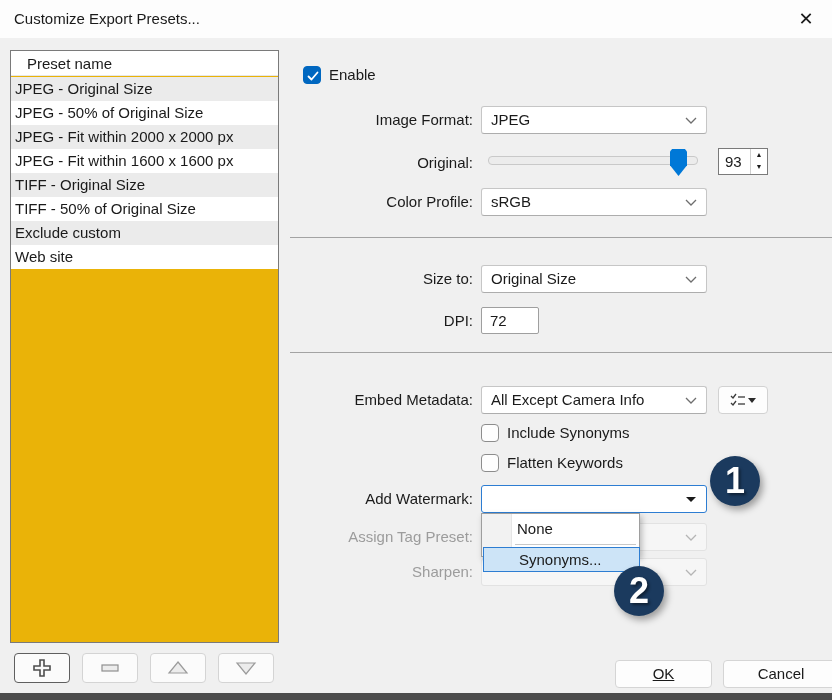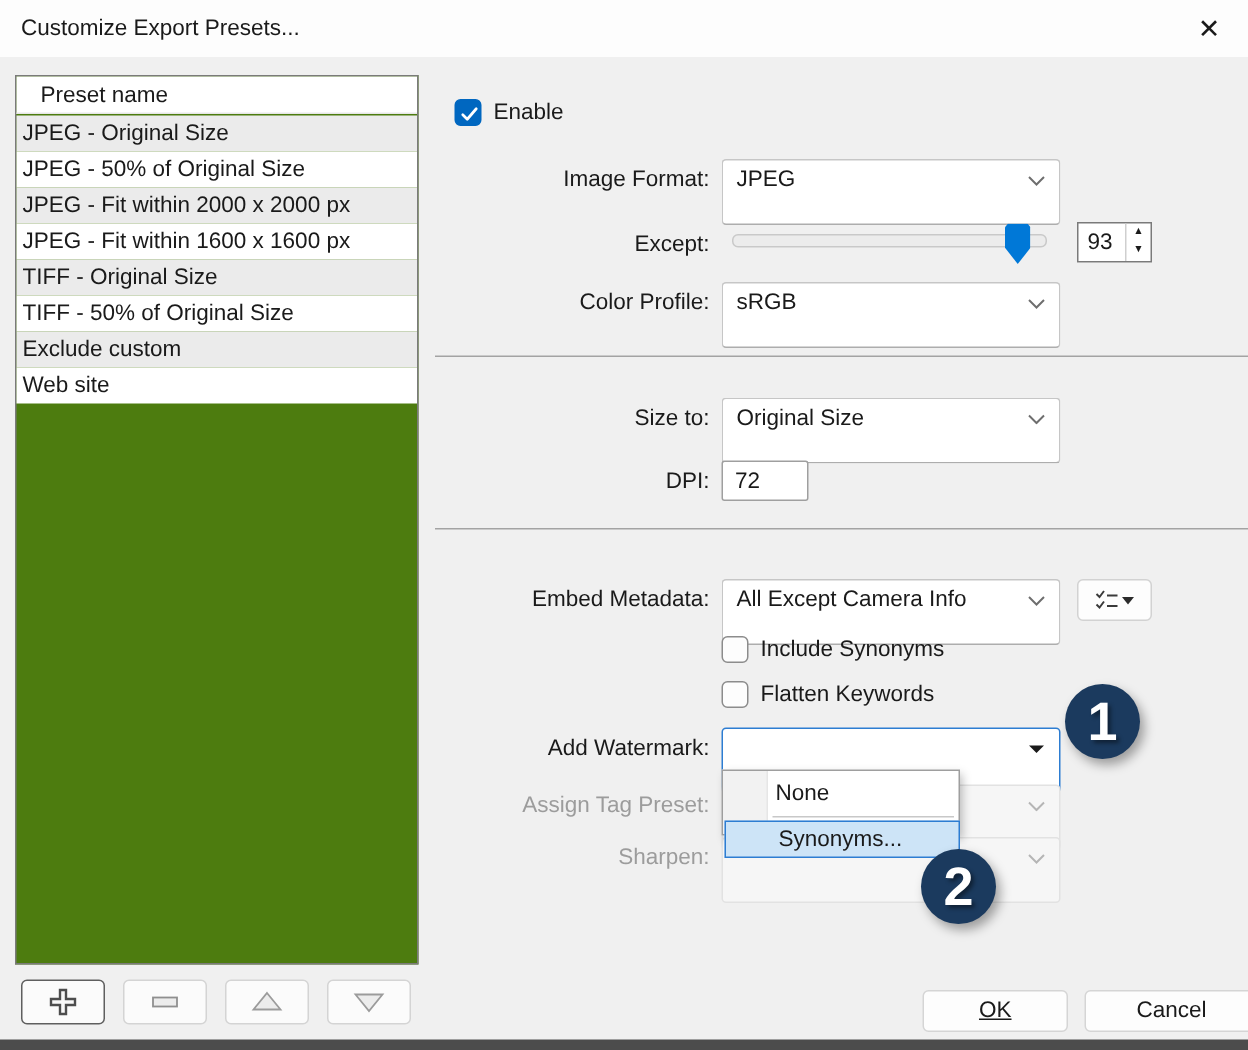--- a/index.html
+++ b/index.html
@@ -12,21 +12,21 @@
   }
   .abs { position:absolute; }
 
   
   .titlebar { left:0; top:0; width:832px; height:38px; background:#fdfdfd; }
   .title { left:14px; top:0; height:38px; line-height:38px; font-size:15px; }
   .close-btn { left:788px; top:4px; width:36px; height:30px; text-align:center; line-height:30px;
                font-size:18px; color:#1a1a1a; cursor:default; }
 
   
-  .listbox { left:10px; top:50px; width:269px; height:593px; background:#4d7c0f;
+  .listbox { left:10px; top:50px; width:269px; height:593px; background:#eab308;
              border:1px solid #7a7a7a; box-sizing:border-box; }
   .list-header { position:absolute; left:0; top:0; width:100%; height:25px; line-height:25px;
                  padding-left:16px; box-sizing:border-box; background:#fff;
                  border-bottom:1px solid #e7e7e7; }
   .list-row { position:absolute; left:0; width:100%; height:24px; line-height:24px;
               padding-left:4px; box-sizing:border-box; background:#fff; white-space:nowrap; }
   .list-row.alt { background:#ebebeb; }
 
   
   .tool-btn { width:56px; height:30px; background:#fbfbfb; border:1px solid #d4d4d4;
@@ -37,21 +37,21 @@
   
   .flabel { left:263px; width:210px; text-align:right; }
   .flabel.disabled { color:#9c9c9c; }
 
   
   .checkbox { width:18px; height:18px; box-sizing:border-box; border-radius:4px; }
   .checkbox.checked { background:var(--accent,#0067c0); border:1px solid var(--accent,#0067c0); }
   .checkbox.unchecked { background:#fdfdfd; border:1px solid #8c8c8c; }
 
   
-  .combo { width:226px; height:44px; background:#fff; border:1px solid #c6c6c6;
+  .combo { width:226px; height:28px; background:#fff; border:1px solid #c6c6c6;
            border-bottom-color:#adadad; border-radius:3px; box-sizing:border-box; }
   .combo .val { position:absolute; left:9px; top:0; height:26px; line-height:26px; white-space:nowrap; }
   .combo .chev { position:absolute; right:9px; top:10px; }
   .combo.disabled { background:#f6f6f6; border-color:#e2e2e2; }
   .combo.focus-blue { border:1px solid var(--menu-highlight-border,#2d7dd2); }
   .combo .black-arrow { position:absolute; right:10px; top:11px; width:0; height:0;
            border-left:5px solid transparent; border-right:5px solid transparent;
            border-top:5px solid #1a1a1a; }
 
   
@@ -154,21 +154,21 @@
 <div class="abs" style="left:329px; top:66px; height:18px; line-height:18px;">Enable</div>
 
 <div class="abs flabel" style="top:106px; height:28px; line-height:28px;">Image Format:</div>
 <div class="abs combo" style="left:481px; top:106px;">
   <span class="val">JPEG</span>
   <svg class="chev" width="12" height="7" viewBox="0 0 12 7">
     <polyline points="1,1 6,6 11,1" fill="none" stroke="#6e6e6e" stroke-width="1.3"></polyline>
   </svg>
 </div>
 
-<div class="abs flabel" style="top:149px; height:27px; line-height:27px;">Except:</div>
+<div class="abs flabel" style="top:149px; height:27px; line-height:27px;">Original:</div>
 <div class="abs slider-track"></div>
 <div class="abs slider-thumb" style="left:670px;"></div>
 <div class="abs spinner">
   <span class="num">93</span>
   <span class="arrows">
     <span class="spin-cell" style="top:0;">▲</span>
     <span class="spin-cell" style="top:12px;">▼</span>
   </span>
 </div>
 

